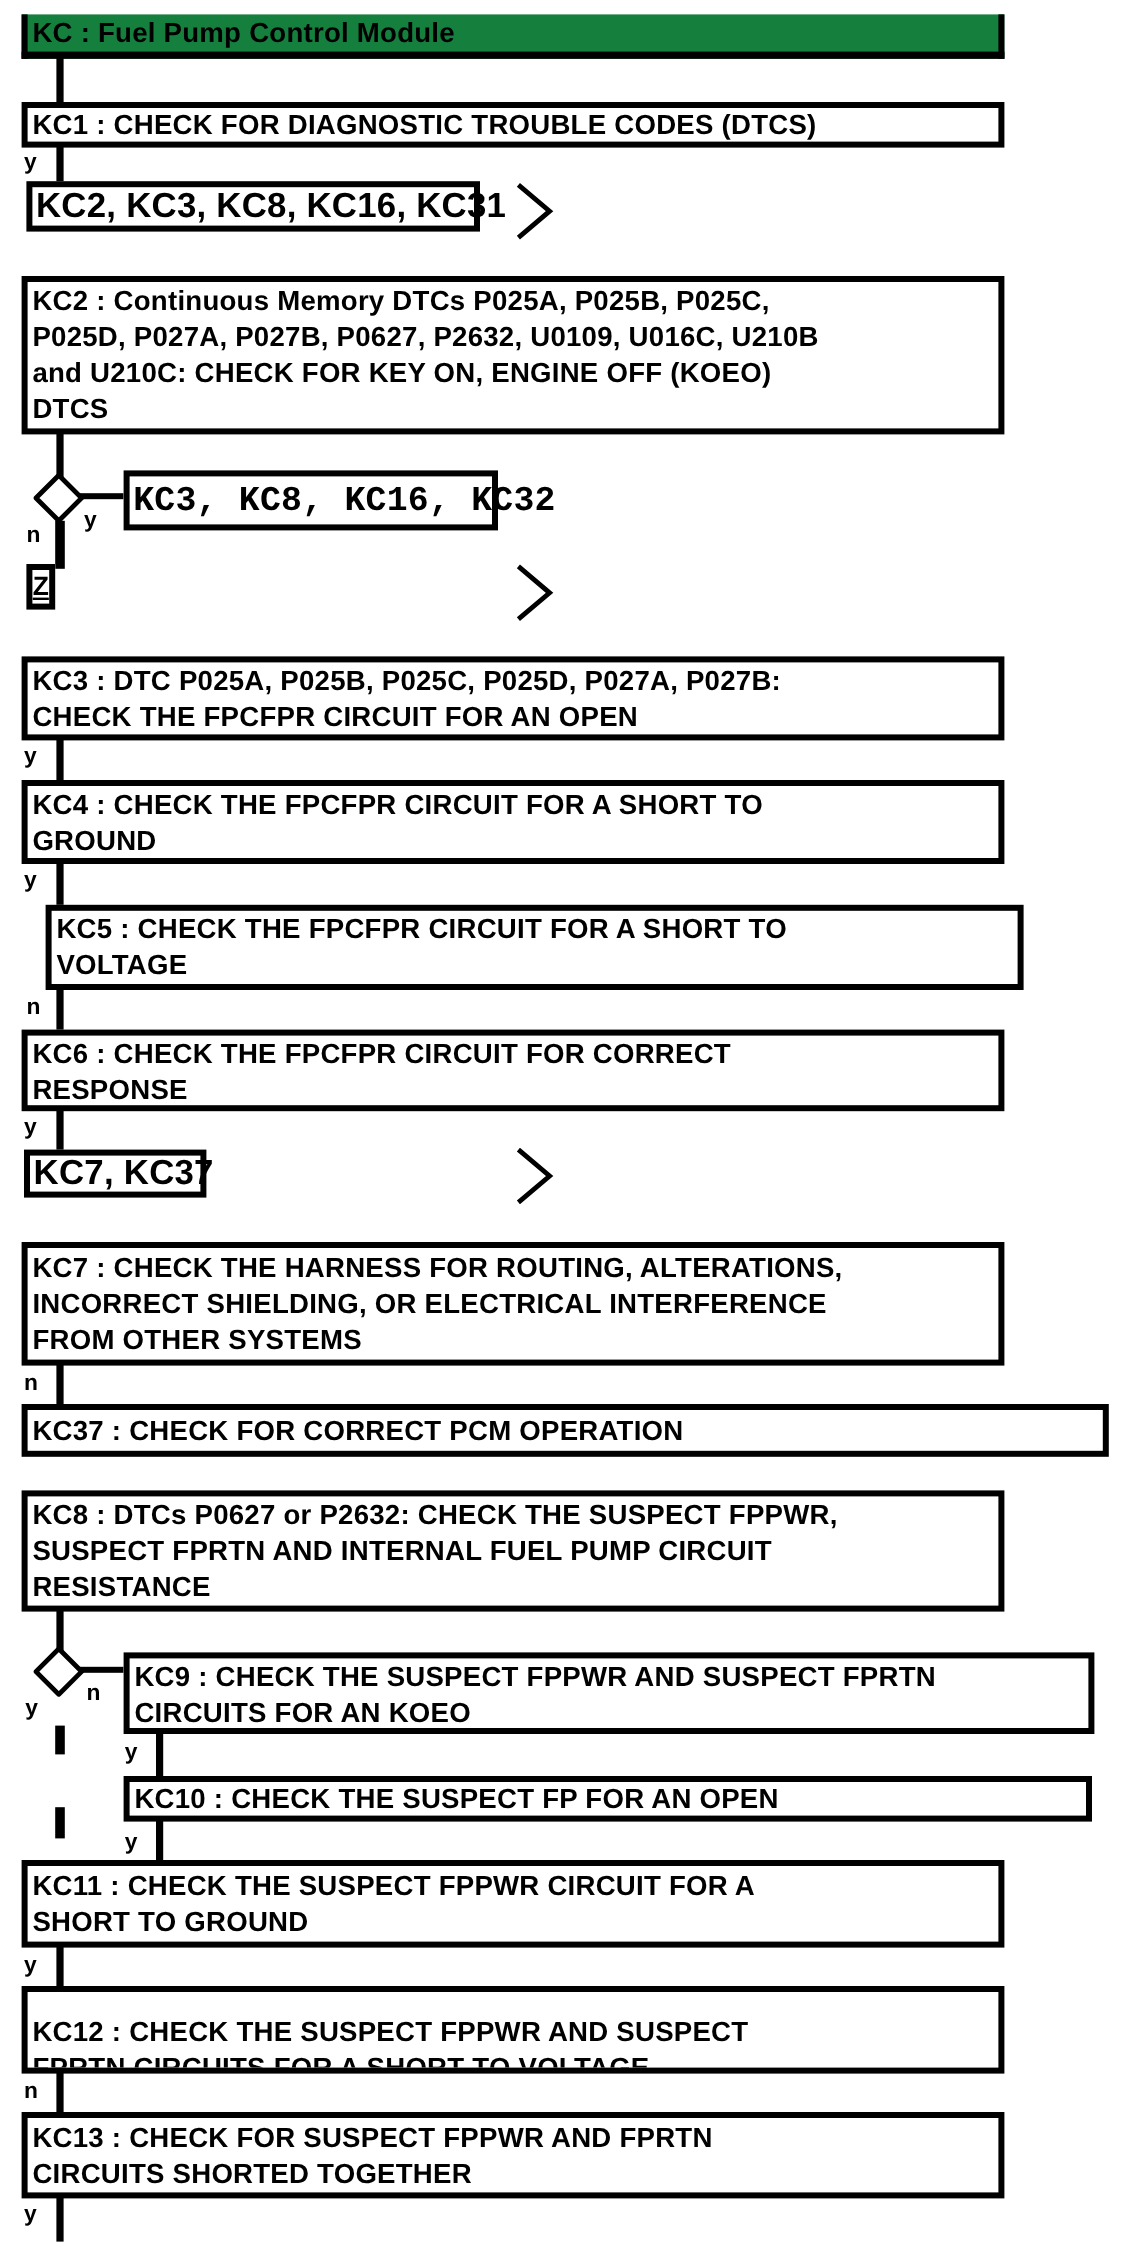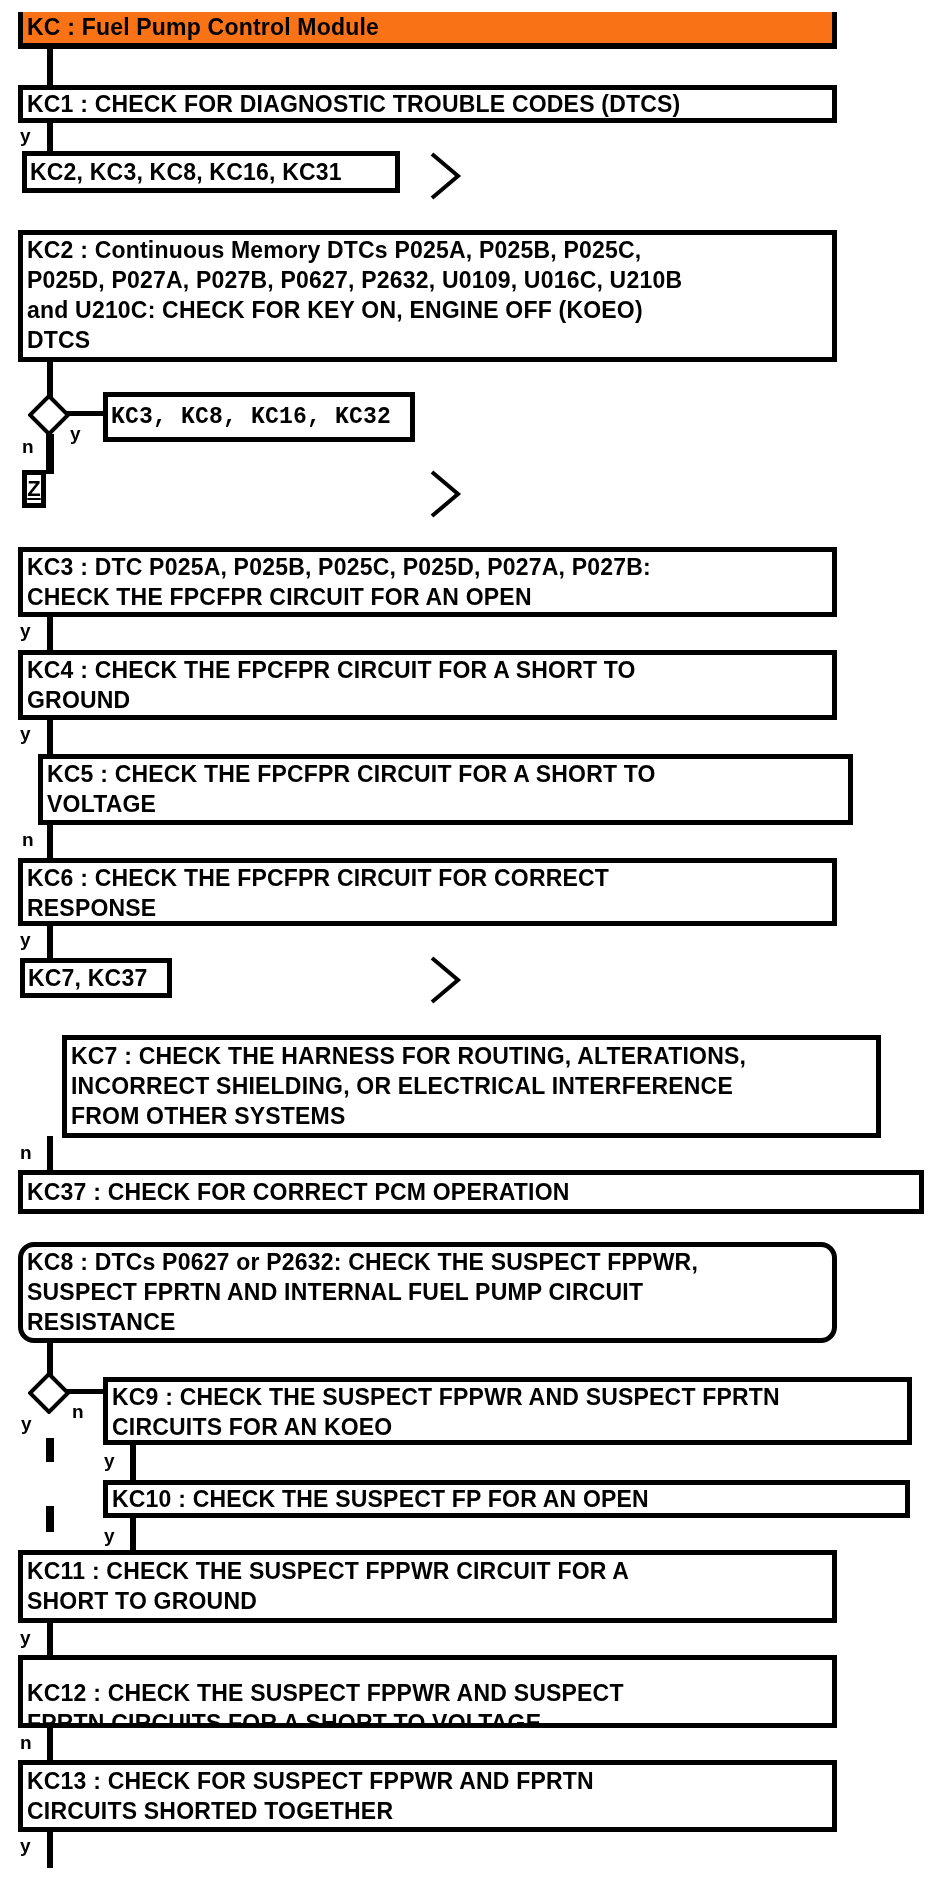--- a/index.html
+++ b/index.html
@@ -25,32 +25,32 @@
   }
   .single{
     display:flex;align-items:center;white-space:nowrap;
   }
   .titlebox{
     position:absolute;
     box-sizing:border-box;
     border-left:5px solid #000;
     border-right:5px solid #000;
     border-bottom:6px solid #000;
-    background:#f97316;
+    background:#15803d;
     font-weight:bold;font-size:23px;
     display:flex;align-items:center;
     padding-left:4px;white-space:nowrap;
     letter-spacing:0.2px;
   }
   .jump{
     position:absolute;
     border:5px solid #000;
     background:#fff;
     box-sizing:border-box;
-    font-weight:bold;font-size:23px;
+    font-weight:bold;font-size:29px;
     display:flex;align-items:center;
     padding:0 3px;white-space:nowrap;
     letter-spacing:0.2px;
   }
   .lbl{
     position:absolute;
     font-weight:bold;font-size:19px;line-height:19px;
   }
   .vline,.hline{position:absolute;background:#000;}
   .shape{position:absolute;}
@@ -124,29 +124,29 @@
   <div class="step" style="left:18px;top:858px;width:819px;height:68px;">KC6 : CHECK THE FPCFPR CIRCUIT FOR CORRECT
 RESPONSE</div>
   <div class="lbl" style="left:20px;top:930px;">y</div>
   <div class="vline" style="left:47px;top:924px;width:6px;height:36px;"></div>
 
   <div class="jump" style="left:20px;top:958px;width:152px;height:40px;">KC7, KC37</div>
   <svg class="shape" style="left:428px;top:956px;" width="34" height="48" viewBox="0 0 34 48">
     <polyline points="4,2 30,24 4,46" fill="none" stroke="#000" stroke-width="4"></polyline>
   </svg>
 
-  <div class="step" style="left:18px;top:1035px;width:819px;height:103px;padding-top:1px;margin-left:44px;">KC7 : CHECK THE HARNESS FOR ROUTING, ALTERATIONS,
+  <div class="step" style="left:18px;top:1035px;width:819px;height:103px;padding-top:1px;">KC7 : CHECK THE HARNESS FOR ROUTING, ALTERATIONS,
 INCORRECT SHIELDING, OR ELECTRICAL INTERFERENCE
 FROM OTHER SYSTEMS</div>
   <div class="lbl" style="left:20px;top:1143px;">n</div>
   <div class="vline" style="left:47px;top:1136px;width:6px;height:36px;"></div>
 
   <div class="step single" style="left:18px;top:1170px;width:906px;height:44px;">KC37 : CHECK FOR CORRECT PCM OPERATION</div>
 
-  <div class="step" style="left:18px;top:1242px;width:819px;height:101px;border-radius:16px;">KC8 : DTCs P0627 or P2632: CHECK THE SUSPECT FPPWR,
+  <div class="step" style="left:18px;top:1242px;width:819px;height:101px;">KC8 : DTCs P0627 or P2632: CHECK THE SUSPECT FPPWR,
 SUSPECT FPRTN AND INTERNAL FUEL PUMP CIRCUIT
 RESISTANCE</div>
   <div class="vline" style="left:47px;top:1341px;width:6px;height:36px;"></div>
 
   <svg class="shape" style="left:28px;top:1372px;" width="42" height="42" viewBox="0 0 42 42">
     <polygon points="21,2 40,21 21,40 2,21" fill="#fff" stroke="#000" stroke-width="4"></polygon>
   </svg>
   <div class="lbl" style="left:72px;top:1402px;">n</div>
   <div class="hline" style="left:66px;top:1389px;width:37px;height:5px;"></div>
   <div class="lbl" style="left:21px;top:1414px;">y</div>

